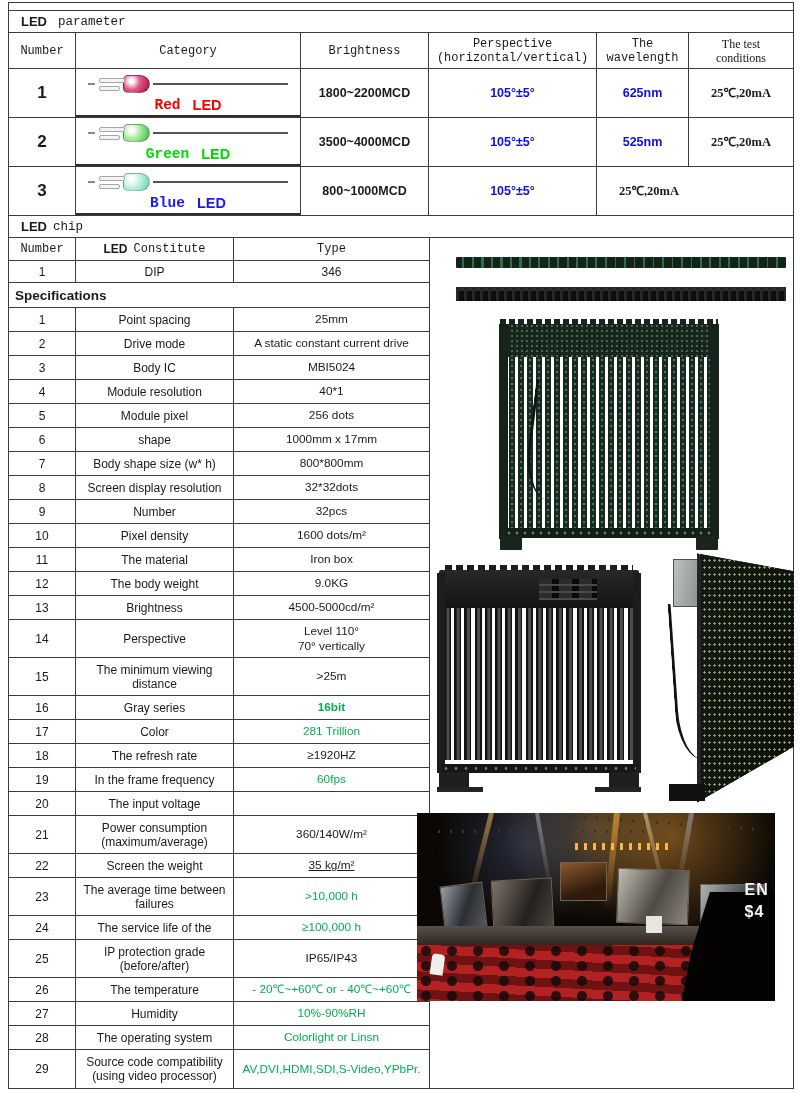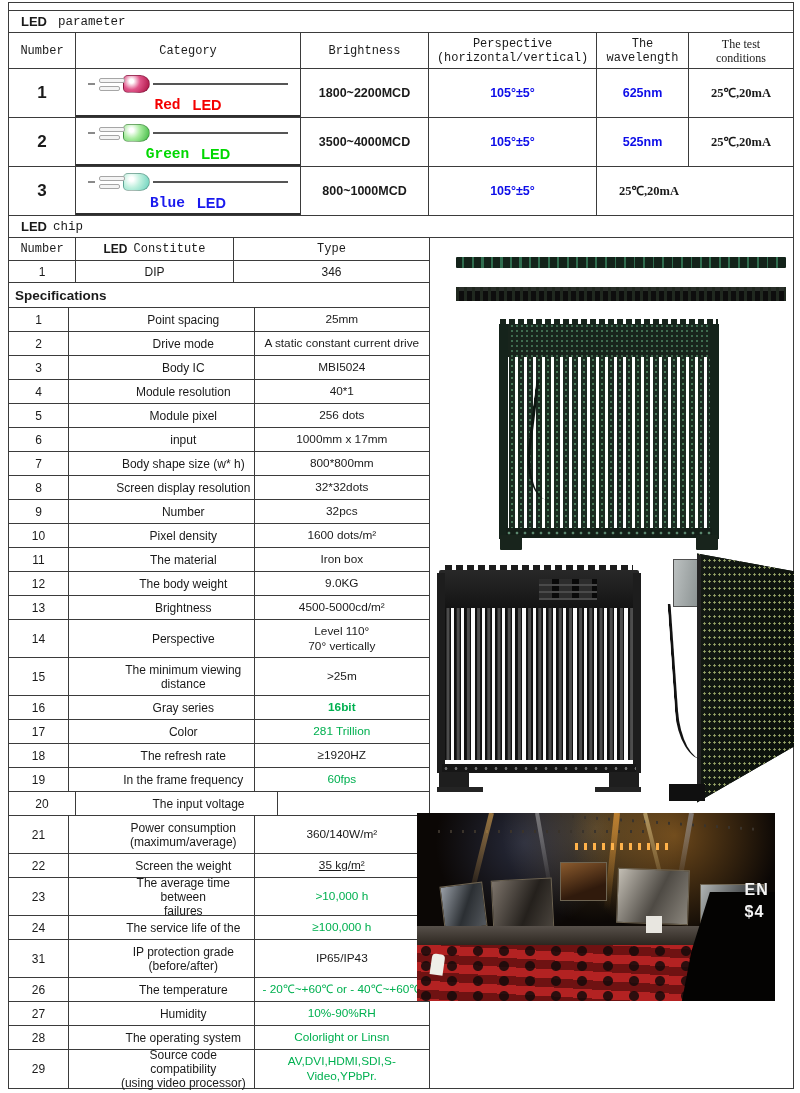--- a/index.html
+++ b/index.html
@@ -51,21 +51,21 @@
   .cw-n{width:67px;} .cw-l{width:158px;} .cw-t{width:195px; border-right:none;}
 
   .spec-band { height:25px; border-bottom:1px solid #3b3b3b; display:flex; align-items:center;
                padding-left:6px; font-weight:bold; font-size:13.5px; }
 
   .sp-row { height:24px; font-size:12px; }
   .sp-row.tall { height:38px; }
   .sp-row:last-child { border-bottom:none; }
   .sp-n { width:67px; border-right:1px solid #3b3b3b; display:flex; align-items:center; justify-content:center; }
   .sp-l { width:158px; border-right:1px solid #3b3b3b; display:flex; align-items:center; justify-content:center;
-          text-align:center; white-space:pre-line; line-height:14px; padding:0 2px;margin-left:44px; }
+          text-align:center; white-space:pre-line; line-height:14px; padding:0 2px; }
   .sp-v { width:195px; display:flex; align-items:center; justify-content:center; text-align:center;
           white-space:pre-line; line-height:15px; padding:0 1px; font-size:11.8px; }
   .green { color:#00B050; }
   .bold-v { font-weight:bold; }
   .underline { text-decoration:underline; }
 
   
   .img { position:absolute; }
   .bar1 { left:447px; top:254px; width:330px; height:11px; background:#13231a; border-radius:1px;
           background-image:repeating-linear-gradient(90deg, transparent 0 6.5px, #2f6d4e 6.5px 8.5px, transparent 8.5px 9.5px); }
@@ -300,21 +300,21 @@
   </div>
 
   <div class="sp-row">
     <div class="sp-n">5</div>
     <div class="sp-l">Module pixel</div>
     <div class="sp-v">256 dots</div>
   </div>
 
   <div class="sp-row">
     <div class="sp-n">6</div>
-    <div class="sp-l">input</div>
+    <div class="sp-l">shape</div>
     <div class="sp-v">1000mm x 17mm</div>
   </div>
 
   <div class="sp-row">
     <div class="sp-n">7</div>
     <div class="sp-l">Body shape size (w* h)</div>
     <div class="sp-v">800*800mm</div>
   </div>
 
   <div class="sp-row">
@@ -416,21 +416,21 @@
     <div class="sp-v green">&gt;10,000 h</div>
   </div>
 
   <div class="sp-row">
     <div class="sp-n">24</div>
     <div class="sp-l">The service life of the</div>
     <div class="sp-v green">≥100,000 h</div>
   </div>
 
   <div class="sp-row tall">
-    <div class="sp-n">31</div>
+    <div class="sp-n">25</div>
     <div class="sp-l">IP protection grade
 (before/after)</div>
     <div class="sp-v">IP65/IP43</div>
   </div>
 
   <div class="sp-row">
     <div class="sp-n">26</div>
     <div class="sp-l">The temperature</div>
     <div class="sp-v green">- 20℃~+60℃ or - 40℃~+60℃</div>
   </div>

